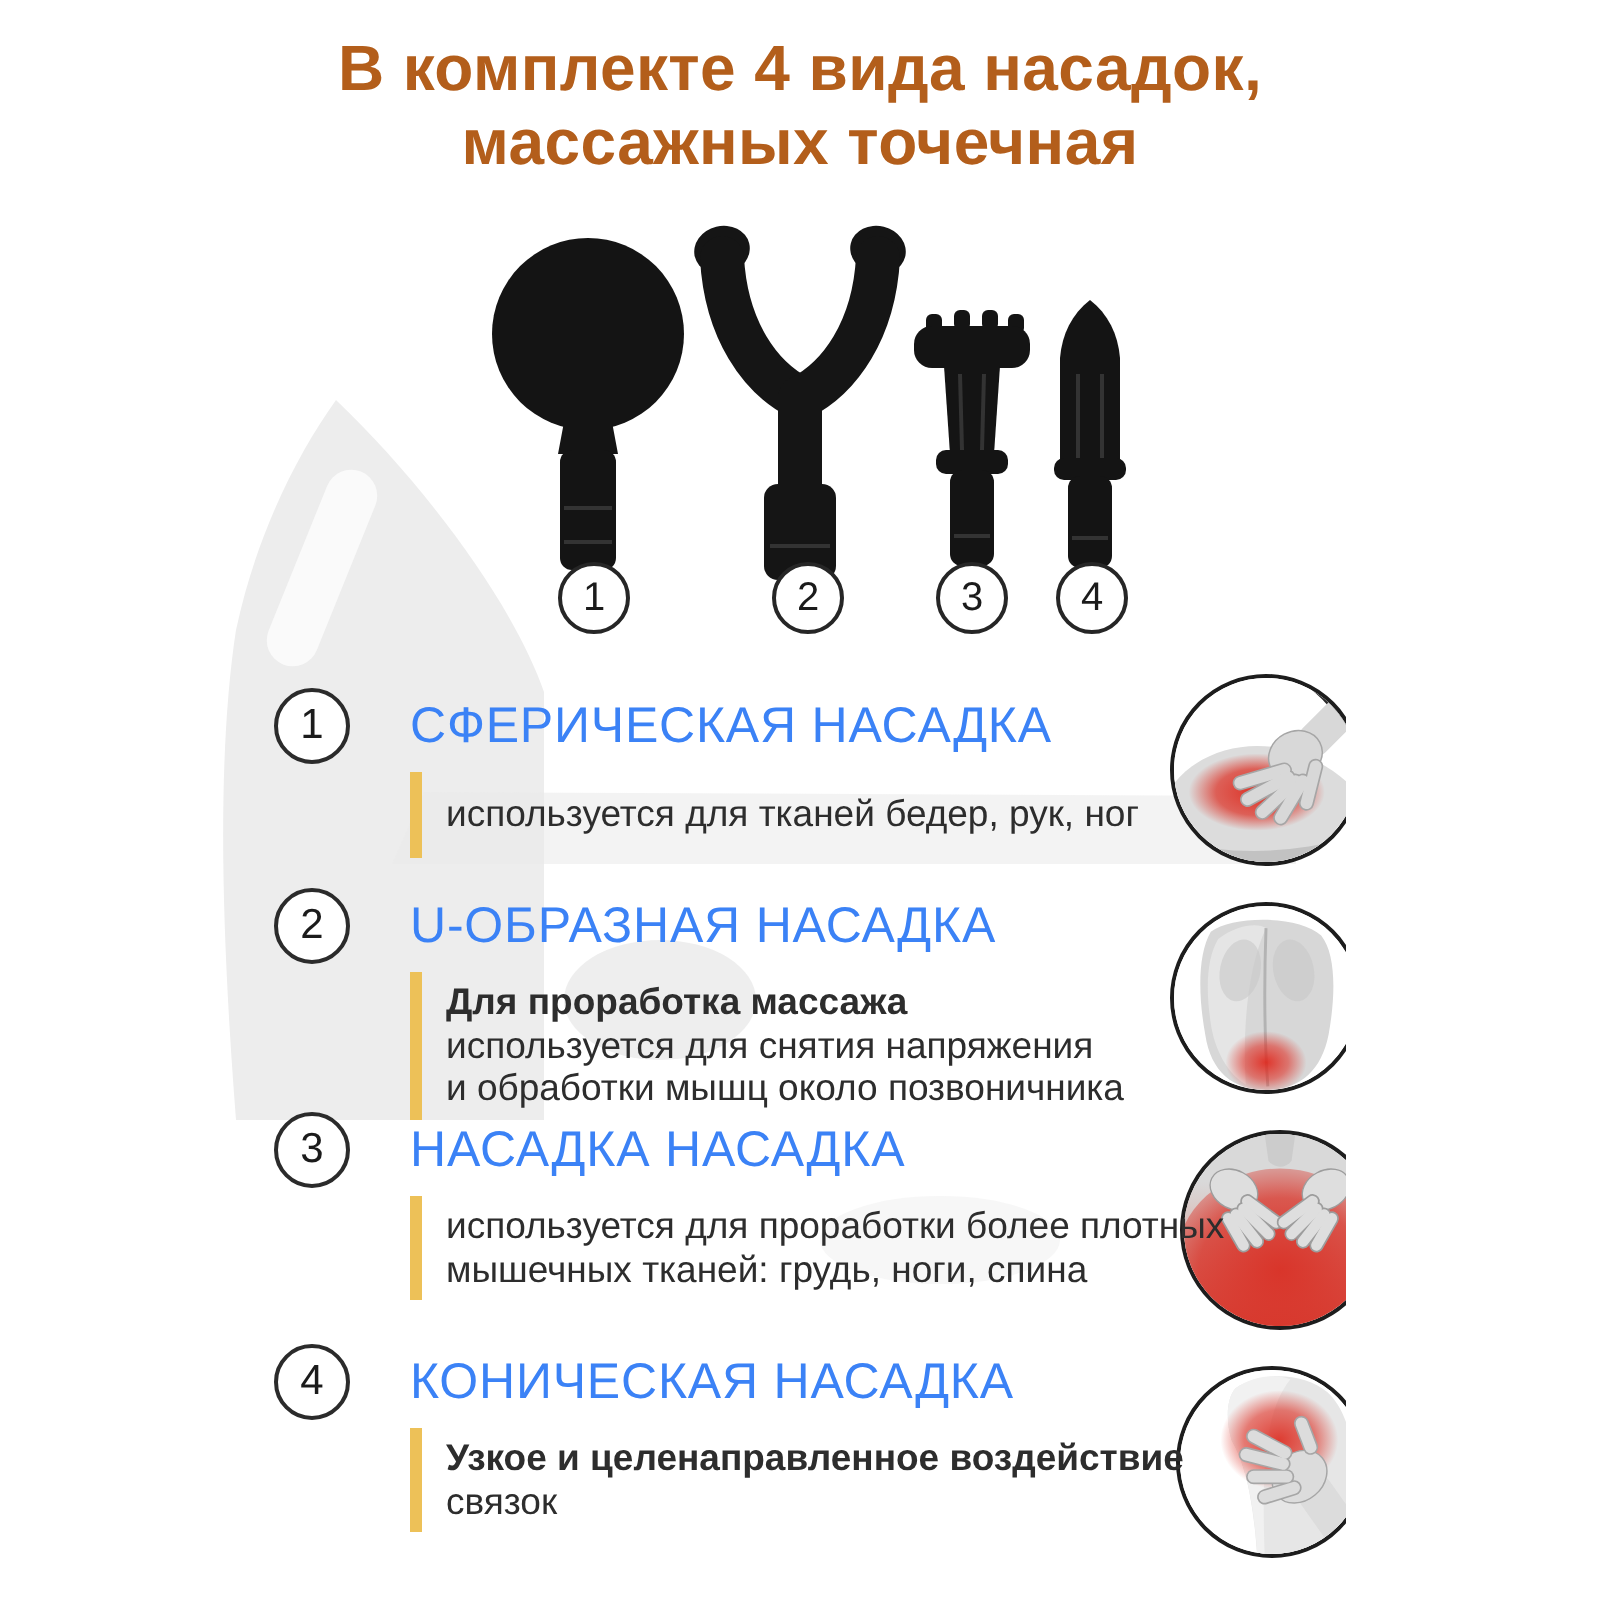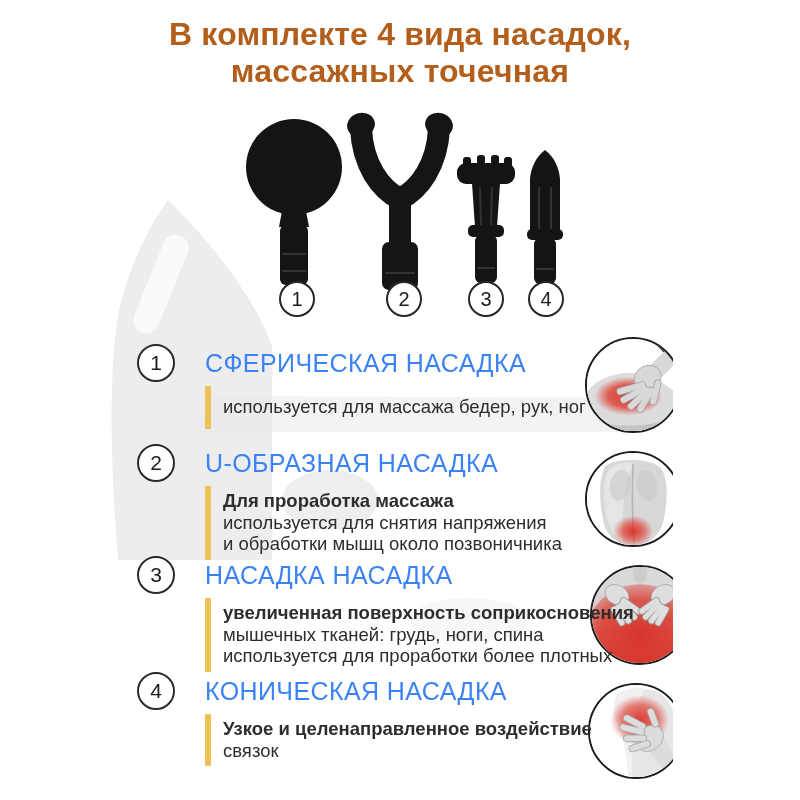--- a/index.html
+++ b/index.html
@@ -125,21 +125,21 @@
       <span>4</span>
     </div>
 
   <div class="section" style="top:344px;">
     <div class="num-badge">
         <span>1</span>
       </div>
     <div class="sec-content">
       <div class="sec-heading">СФЕРИЧЕСКАЯ НАСАДКА</div>
       <div class="sec-body tall">
-        <div>используется для массажа бедер, рук, ног</div>
+        <div>используется для тканей бедер, рук, ног</div>
       </div>
     </div>
   </div>
 
   <div class="section" style="top:444px;">
     <div class="num-badge">
         <span>2</span>
       </div>
     <div class="sec-content">
       <div class="sec-heading">U-ОБРАЗНАЯ НАСАДКА</div>
@@ -151,23 +151,22 @@
     </div>
   </div>
 
   <div class="section" style="top:556px;">
     <div class="num-badge">
         <span>3</span>
       </div>
     <div class="sec-content">
       <div class="sec-heading">НАСАДКА НАСАДКА</div>
       <div class="sec-body">
-        <div class="b">увеличенная поверхность соприкосновения</div>
+        <div>используется для проработки более плотных</div>
         <div>мышечных тканей: грудь, ноги, спина</div>
-        <div>используется для проработки более плотных</div>
       </div>
     </div>
   </div>
 
   <div class="section" style="top:672px;">
     <div class="num-badge">
         <span>4</span>
       </div>
     <div class="sec-content">
       <div class="sec-heading">КОНИЧЕСКАЯ НАСАДКА</div>

